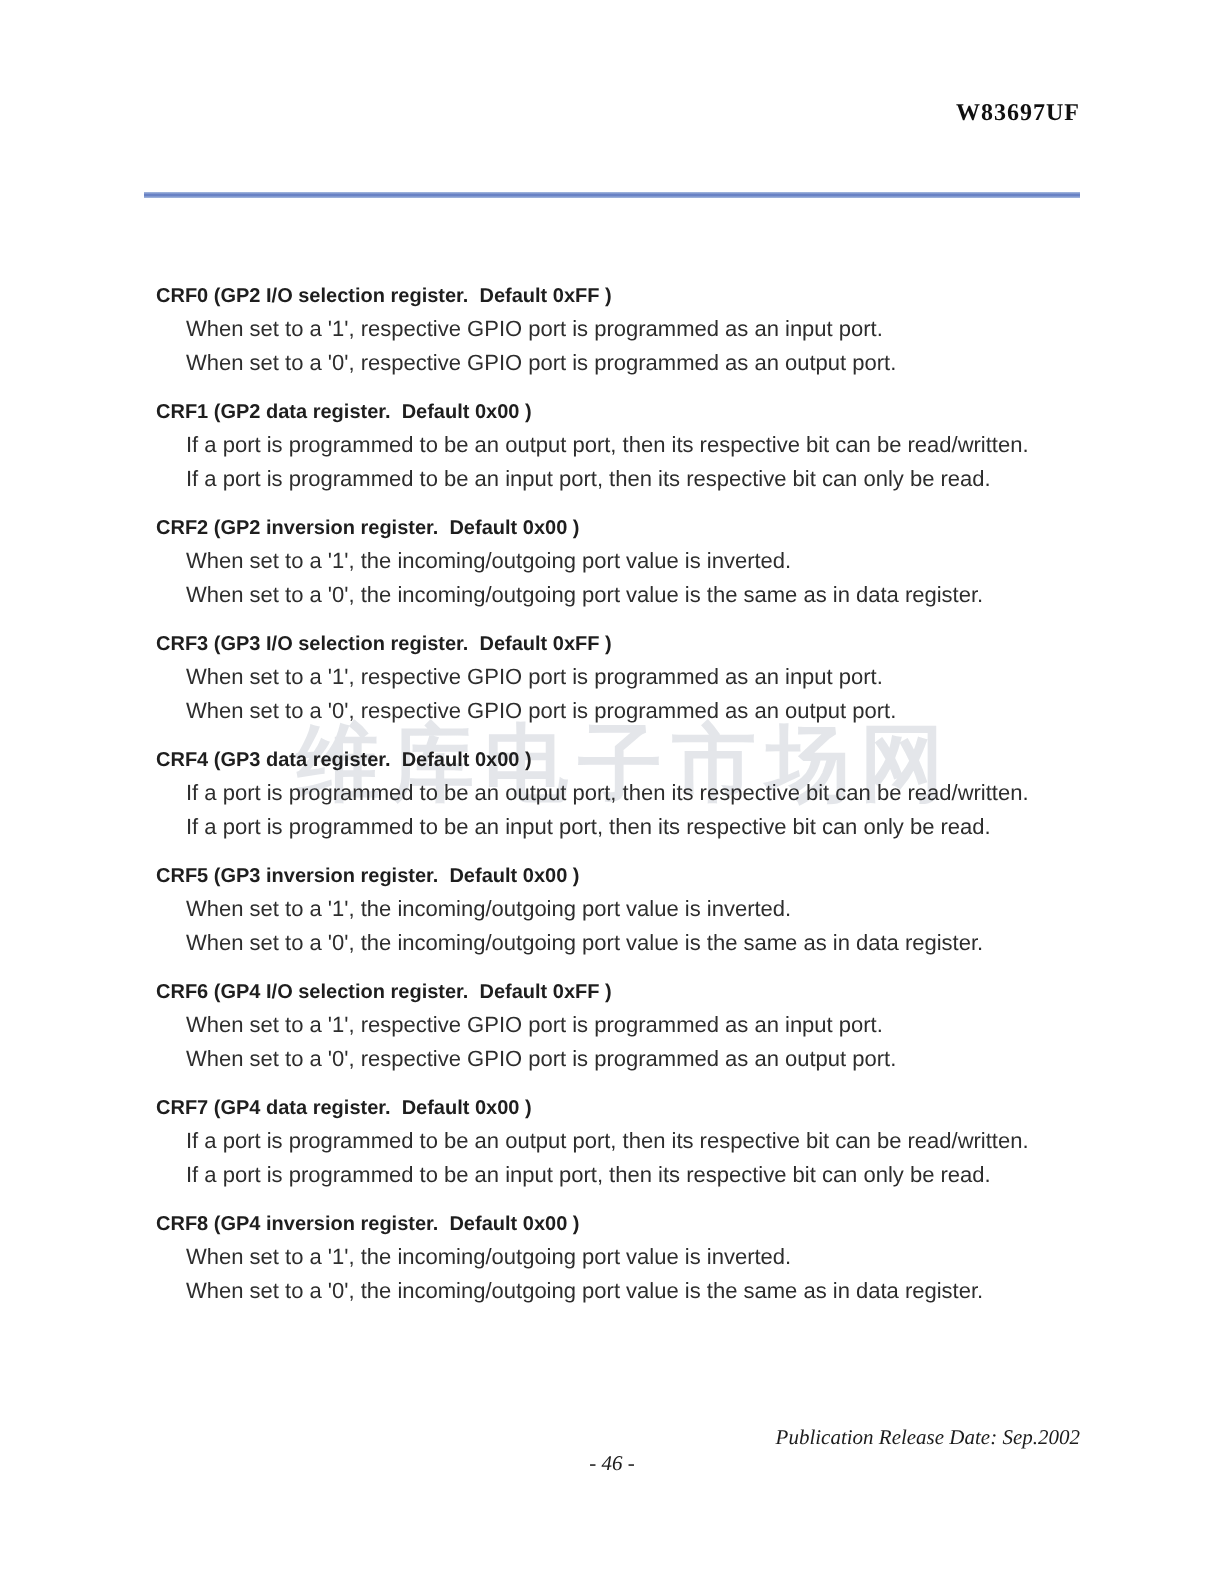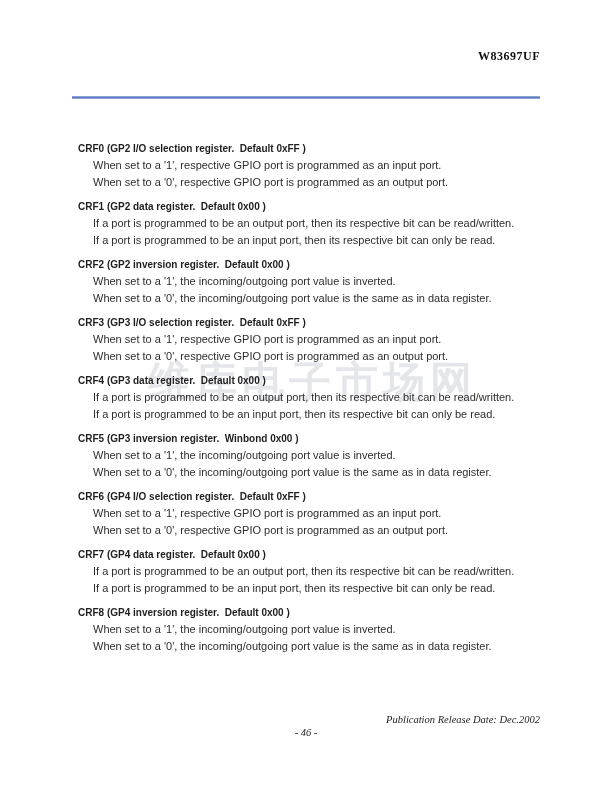--- a/index.html
+++ b/index.html
@@ -152,21 +152,21 @@
       <div class="section-line">When set to a '0', respective GPIO port is programmed as an output port.</div>
     </div>
 
     <div class="section">
       <div class="section-heading">CRF4 (GP3 data register.  Default 0x00 )</div>
       <div class="section-line">If a port is programmed to be an output port, then its respective bit can be read/written.</div>
       <div class="section-line">If a port is programmed to be an input port, then its respective bit can only be read.</div>
     </div>
 
     <div class="section">
-      <div class="section-heading">CRF5 (GP3 inversion register.  Winbond 0x00 )</div>
+      <div class="section-heading">CRF5 (GP3 inversion register.  Default 0x00 )</div>
       <div class="section-line">When set to a '1', the incoming/outgoing port value is inverted.</div>
       <div class="section-line">When set to a '0', the incoming/outgoing port value is the same as in data register.</div>
     </div>
 
     <div class="section">
       <div class="section-heading">CRF6 (GP4 I/O selection register.  Default 0xFF )</div>
       <div class="section-line">When set to a '1', respective GPIO port is programmed as an input port.</div>
       <div class="section-line">When set to a '0', respective GPIO port is programmed as an output port.</div>
     </div>
 
@@ -178,17 +178,17 @@
 
     <div class="section">
       <div class="section-heading">CRF8 (GP4 inversion register.  Default 0x00 )</div>
       <div class="section-line">When set to a '1', the incoming/outgoing port value is inverted.</div>
       <div class="section-line">When set to a '0', the incoming/outgoing port value is the same as in data register.</div>
     </div>
 
   </div>
 
   <div class="footer-right">
-    <div>Publication Release Date: Dec.2002</div>
+    <div>Publication Release Date: Sep.2002</div>
   </div>
   <div class="page-number">- 46 -</div>
 
 </div>
 
 </body></html>

